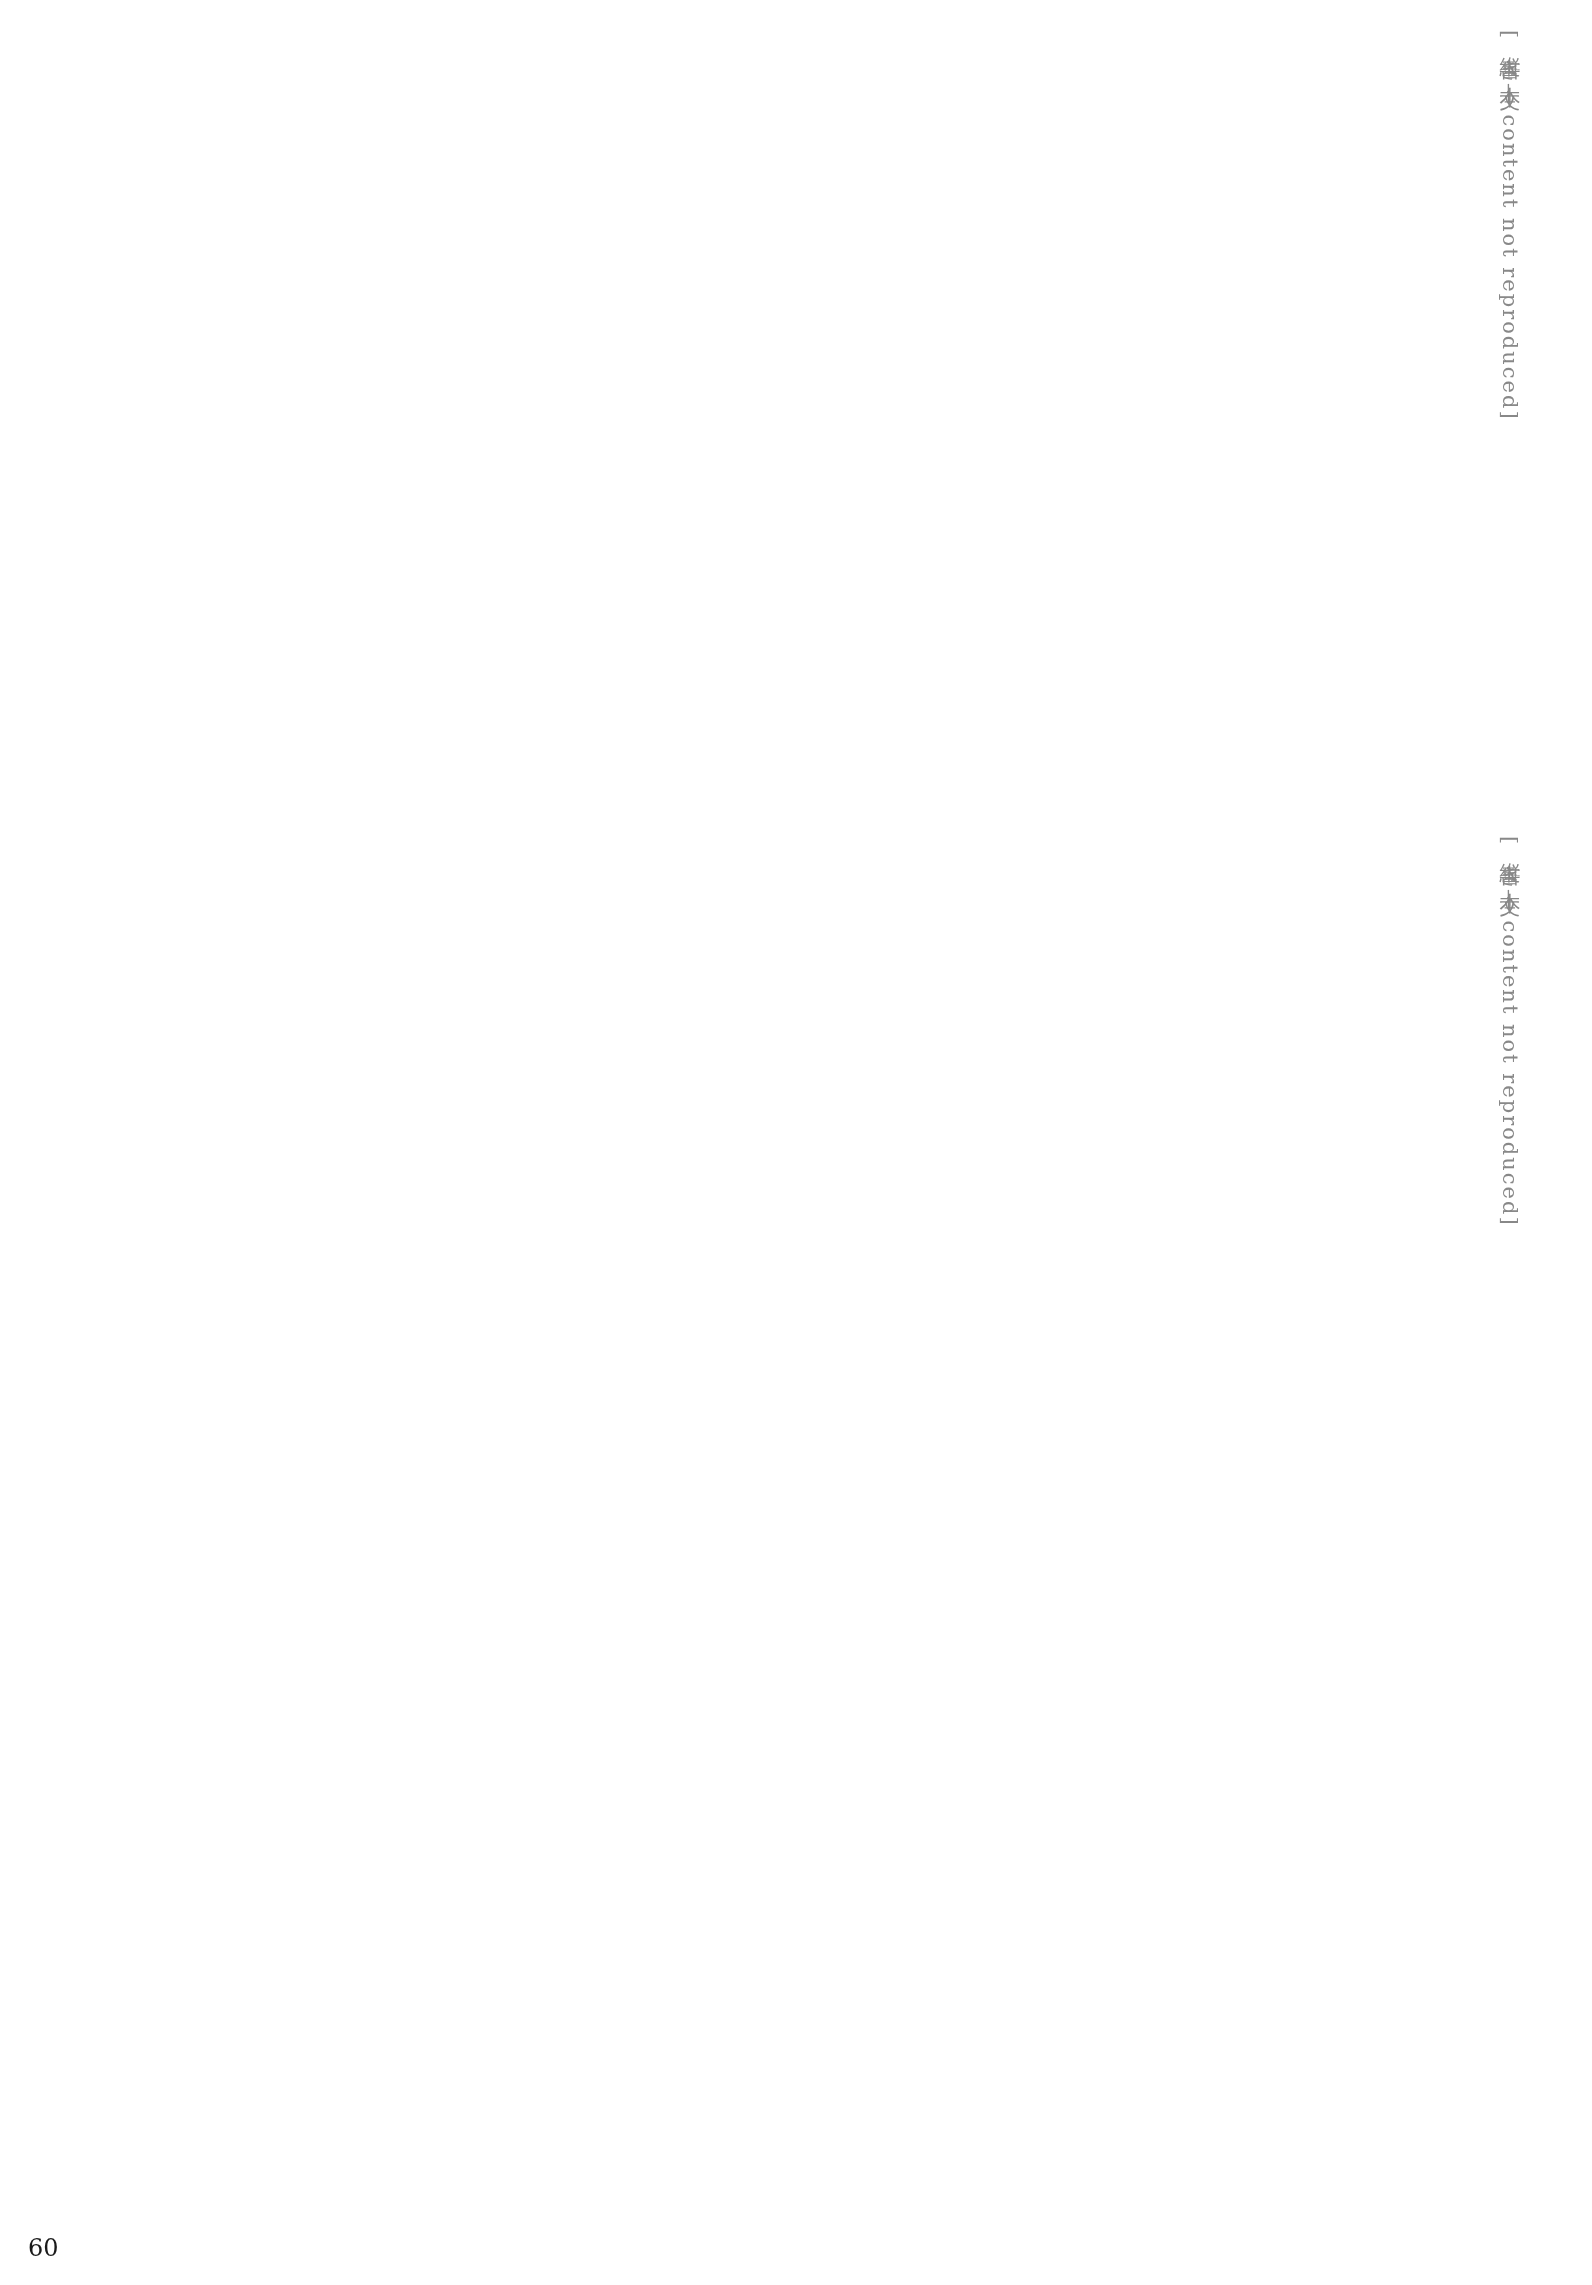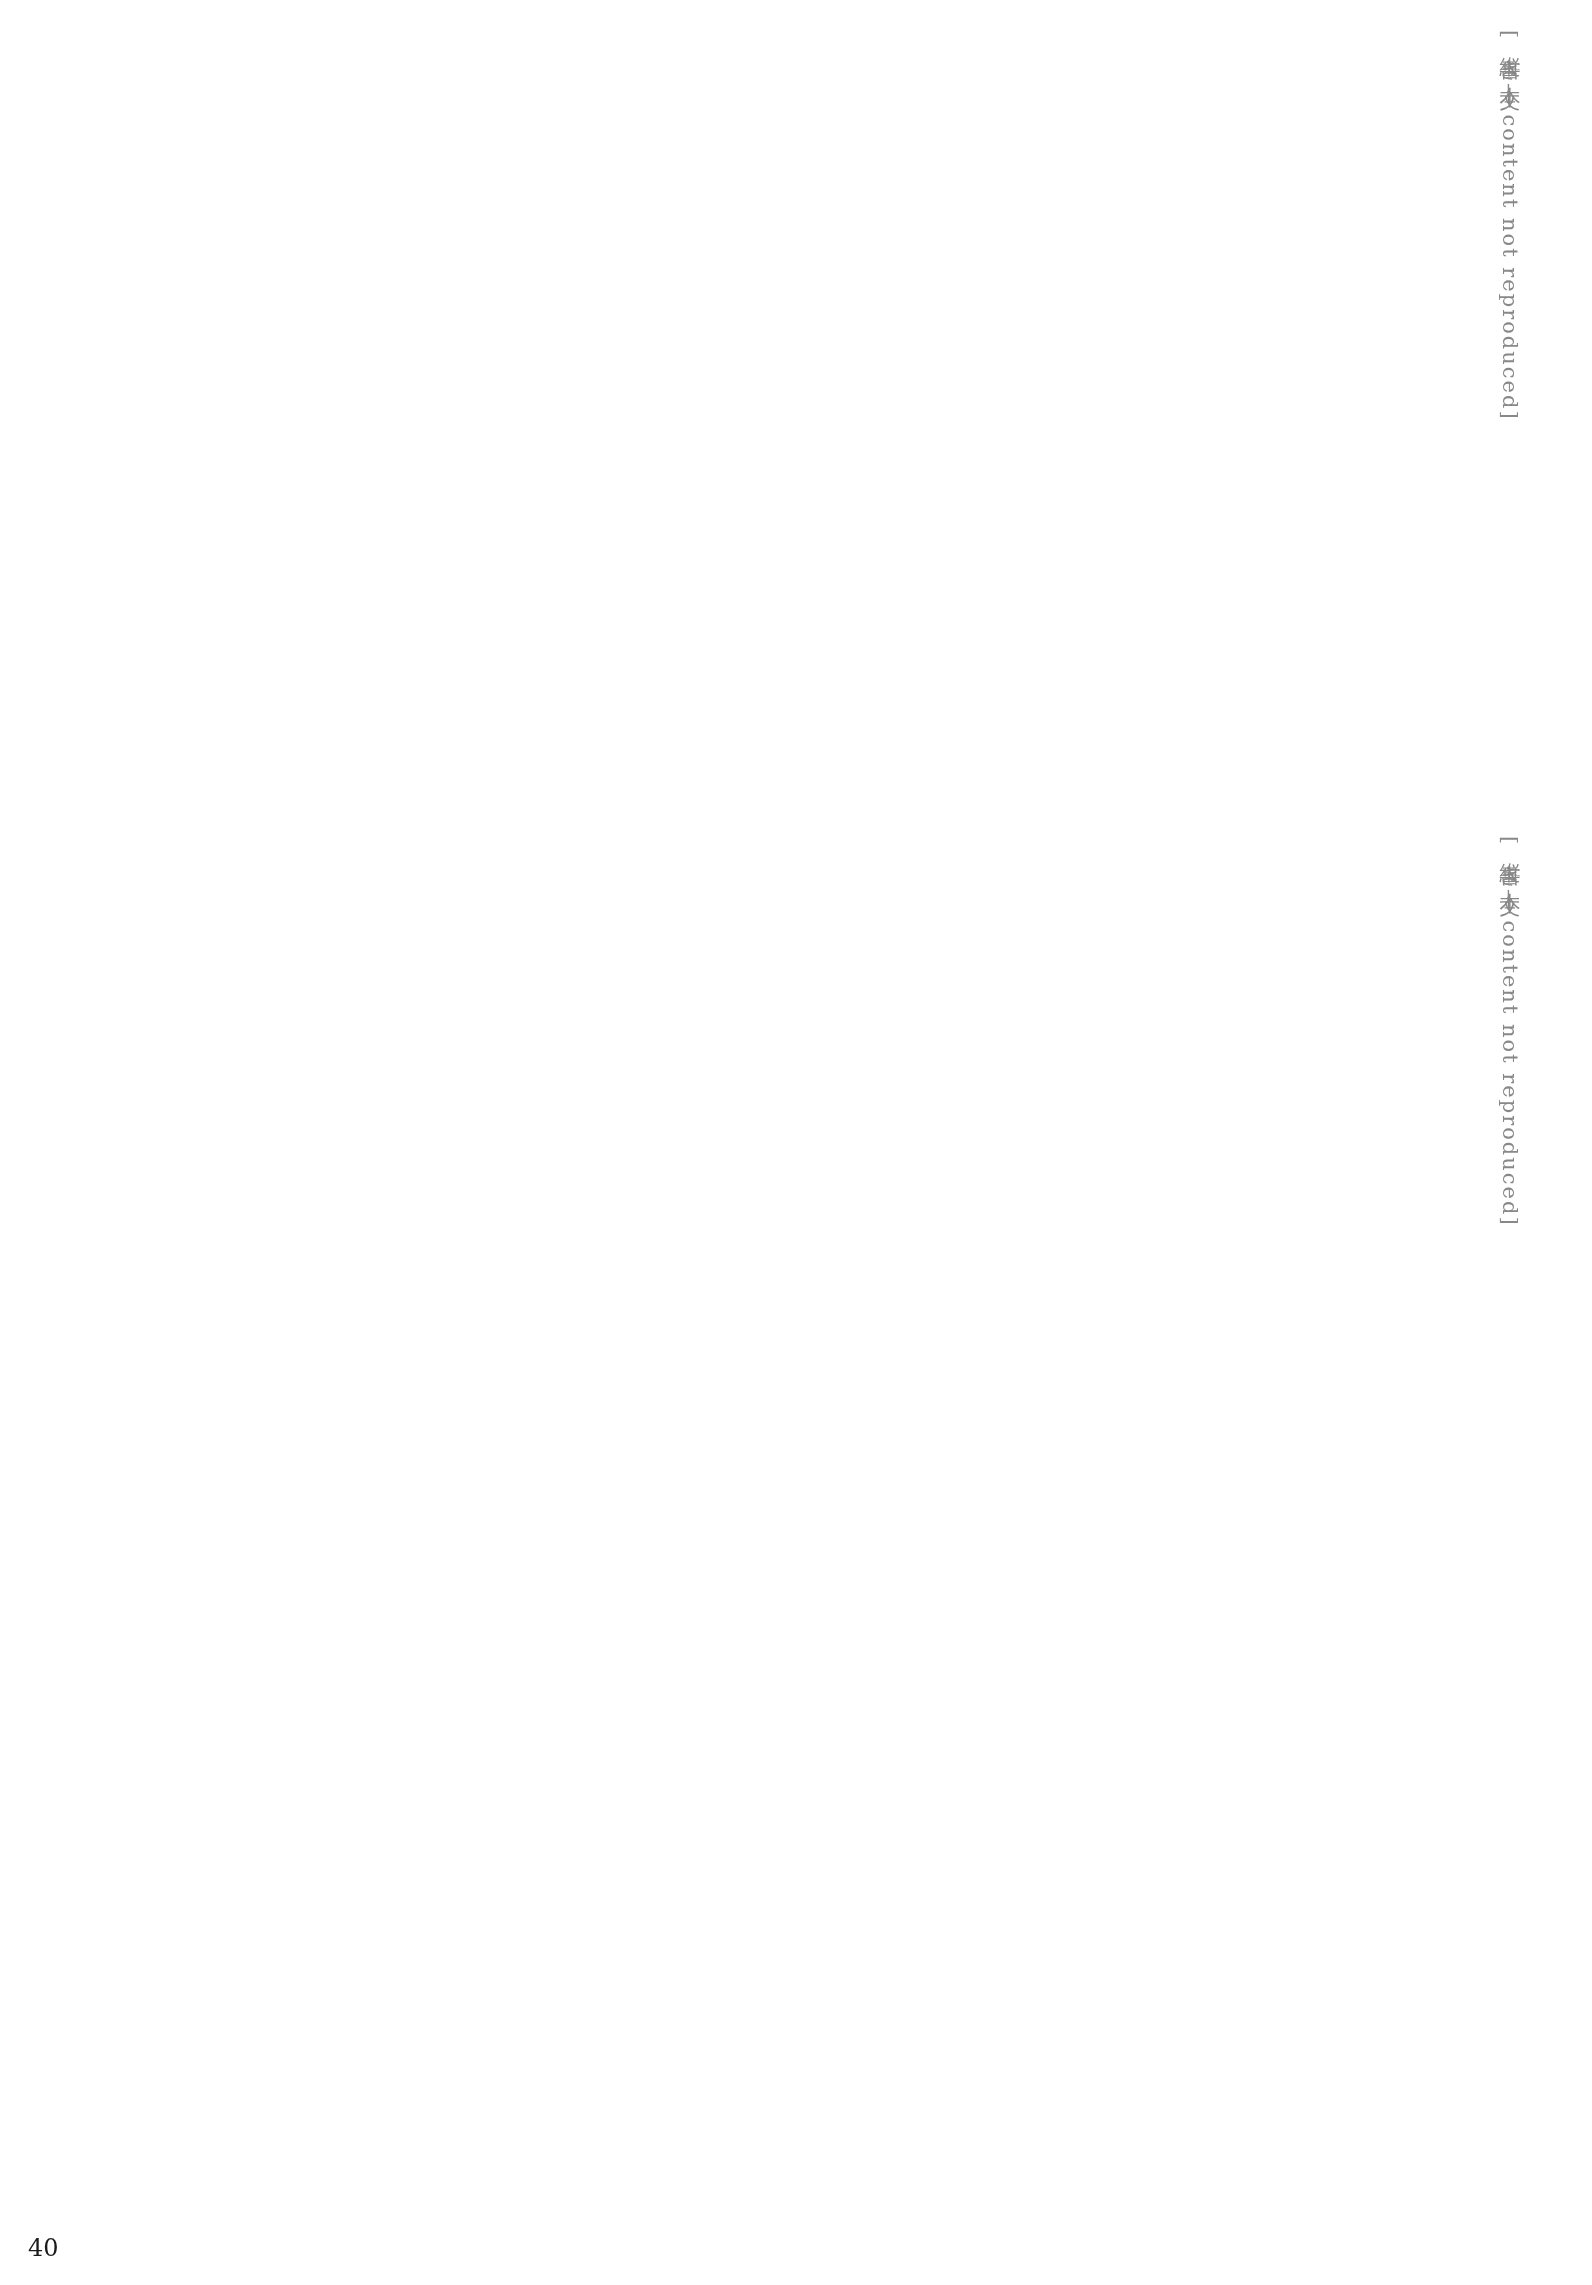--- a/index.html
+++ b/index.html
@@ -10,15 +10,15 @@
   .block-top{top:30px;height:706px;width:1473px;}
   .block-bottom{top:836px;height:726px;width:1473px;}
   .page-number{position:absolute;left:28px;bottom:24px;font-size:24px;color:#1a1a1a;}
 </style>
 </head>
 <body>
 
 <div class="page">
   <div class="block block-top">[縦書き本文 — content not reproduced]</div>
   <div class="block block-bottom">[縦書き本文 — content not reproduced]</div>
-  <div class="page-number">40</div>
+  <div class="page-number">60</div>
 </div>
 
 
 </body></html>

